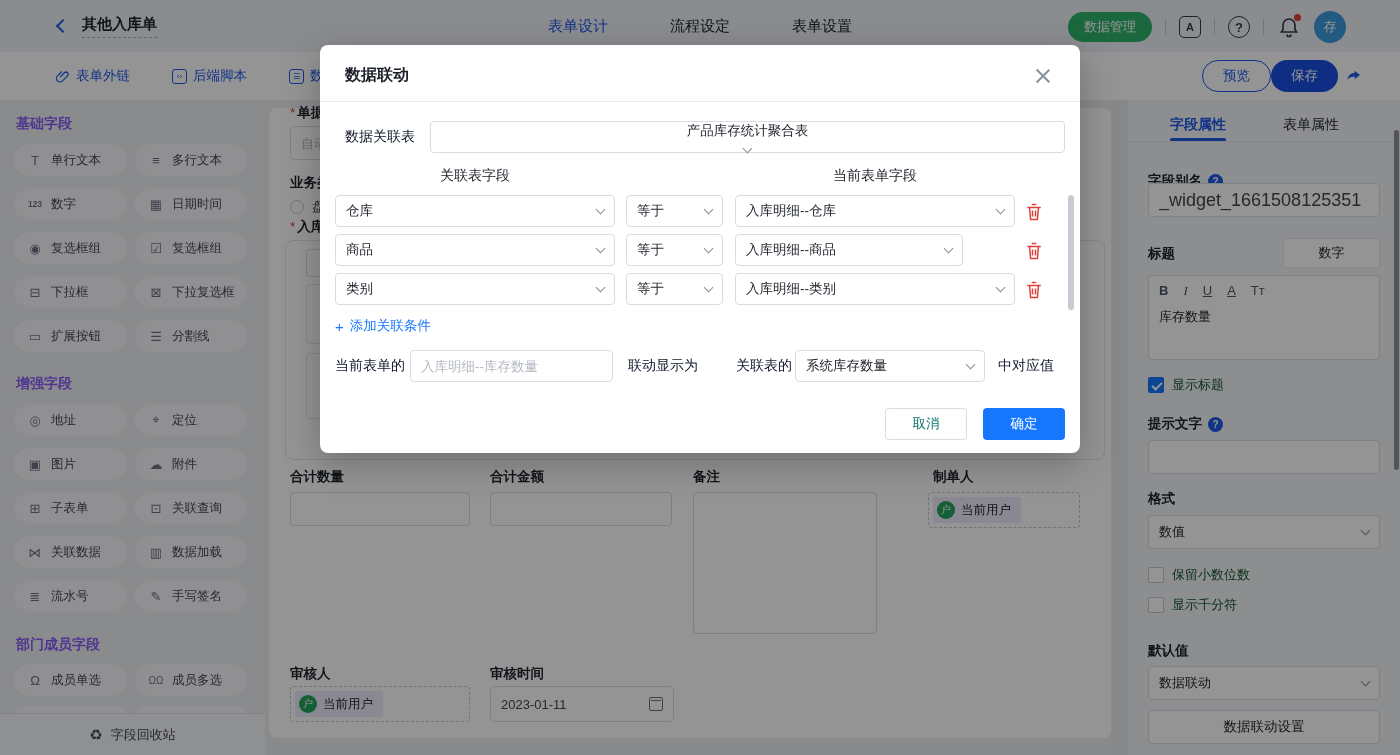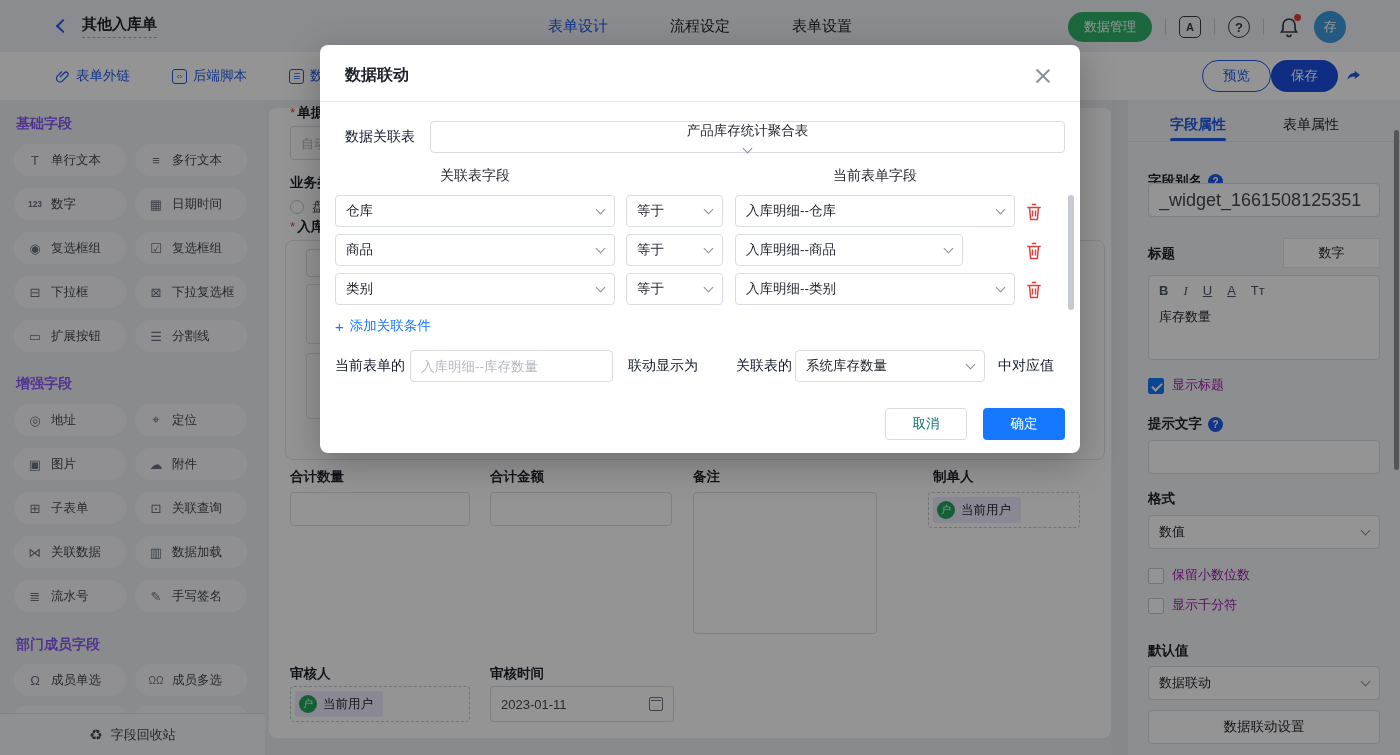--- a/index.html
+++ b/index.html
@@ -64,21 +64,21 @@
   .psel { position:absolute; left:20px; width:232px; height:34px; background:#fff; border:1px solid #d9dce3; border-radius:4px; font-size:13px; color:#1d2129; display:flex; align-items:center; justify-content:space-between; padding:0 10px; cursor:pointer; }
   .chev { width:7px; height:7px; border-right:1.6px solid #86909c; border-bottom:1.6px solid #86909c; transform:rotate(45deg); margin-top:-4px; flex:none; }
   .badge-box { position:absolute; background:#fff; border:1px solid #e7e9ee; display:flex; align-items:center; justify-content:center; font-size:13px; color:#1d2129; }
   .editor { position:absolute; left:20px; width:232px; background:#fff; border:1px solid #d9dce3; border-radius:4px; }
   .editor .rt { display:flex; gap:15px; padding:7px 10px 5px; font-size:13px; color:#4e5969; }
   .editor .rt span { cursor:pointer; }
   .editor .content { padding:4px 10px 30px; font-size:13px; color:#1d2129; }
   .cb { width:16px; height:16px; border:1px solid #c3c8d0; border-radius:2px; background:#fff; position:relative; flex:none; cursor:pointer; }
   .cb.on { background:#1677ff; border-color:#1677ff; }
   .cb.on::after { content:""; position:absolute; left:5px; top:2px; width:4px; height:8px; border:solid #fff; border-width:0 2px 2px 0; transform:rotate(45deg); }
-  .cbrow { position:absolute; display:flex; align-items:flex-end; gap:8px; font-size:13px; color:#a21caf; }
+  .cbrow { position:absolute; display:flex; align-items:center; gap:8px; font-size:13px; color:#14532d; }
   .pbutton { position:absolute; left:20px; width:232px; height:34px; background:#fff; border:1px solid #d9dce3; border-radius:4px; display:flex; align-items:center; justify-content:center; font-size:13.5px; color:#1d2129; cursor:pointer; }
   .panel-scroll { left:1394px; top:130px; width:5px; height:340px; background:#8f9399; border-radius:3px; }
   
   .overlay { left:0; top:0; width:1400px; height:755px; background:rgba(0,0,0,0.42); z-index:40; }
   .modal { left:320px; top:45px; width:760px; height:408px; background:#fff; border-radius:8px; z-index:50; box-shadow:0 10px 36px rgba(0,0,0,0.25); }
   .m-title { position:absolute; left:25px; top:20px; font-size:16px; font-weight:bold; color:#1d2129; }
   .m-close { position:absolute; right:28px; top:22px; width:18px; height:18px; cursor:pointer; }
   .m-close::before,.m-close::after { content:""; position:absolute; left:8px; top:0; width:1.6px; height:18px; background:#86909c; }
   .m-close::before { transform:rotate(45deg); } .m-close::after { transform:rotate(-45deg); }
   .m-hdiv { position:absolute; left:0; top:56px; width:760px; height:1px; background:#e8eaee; }

